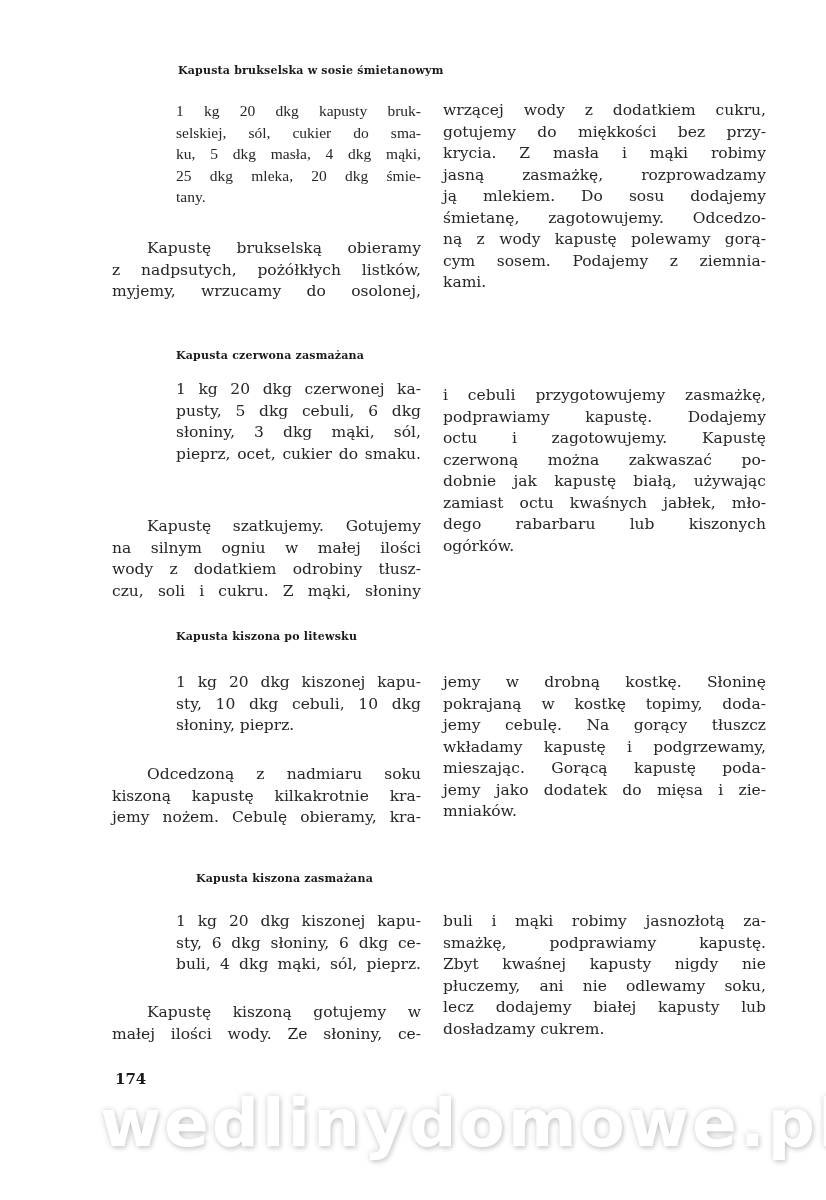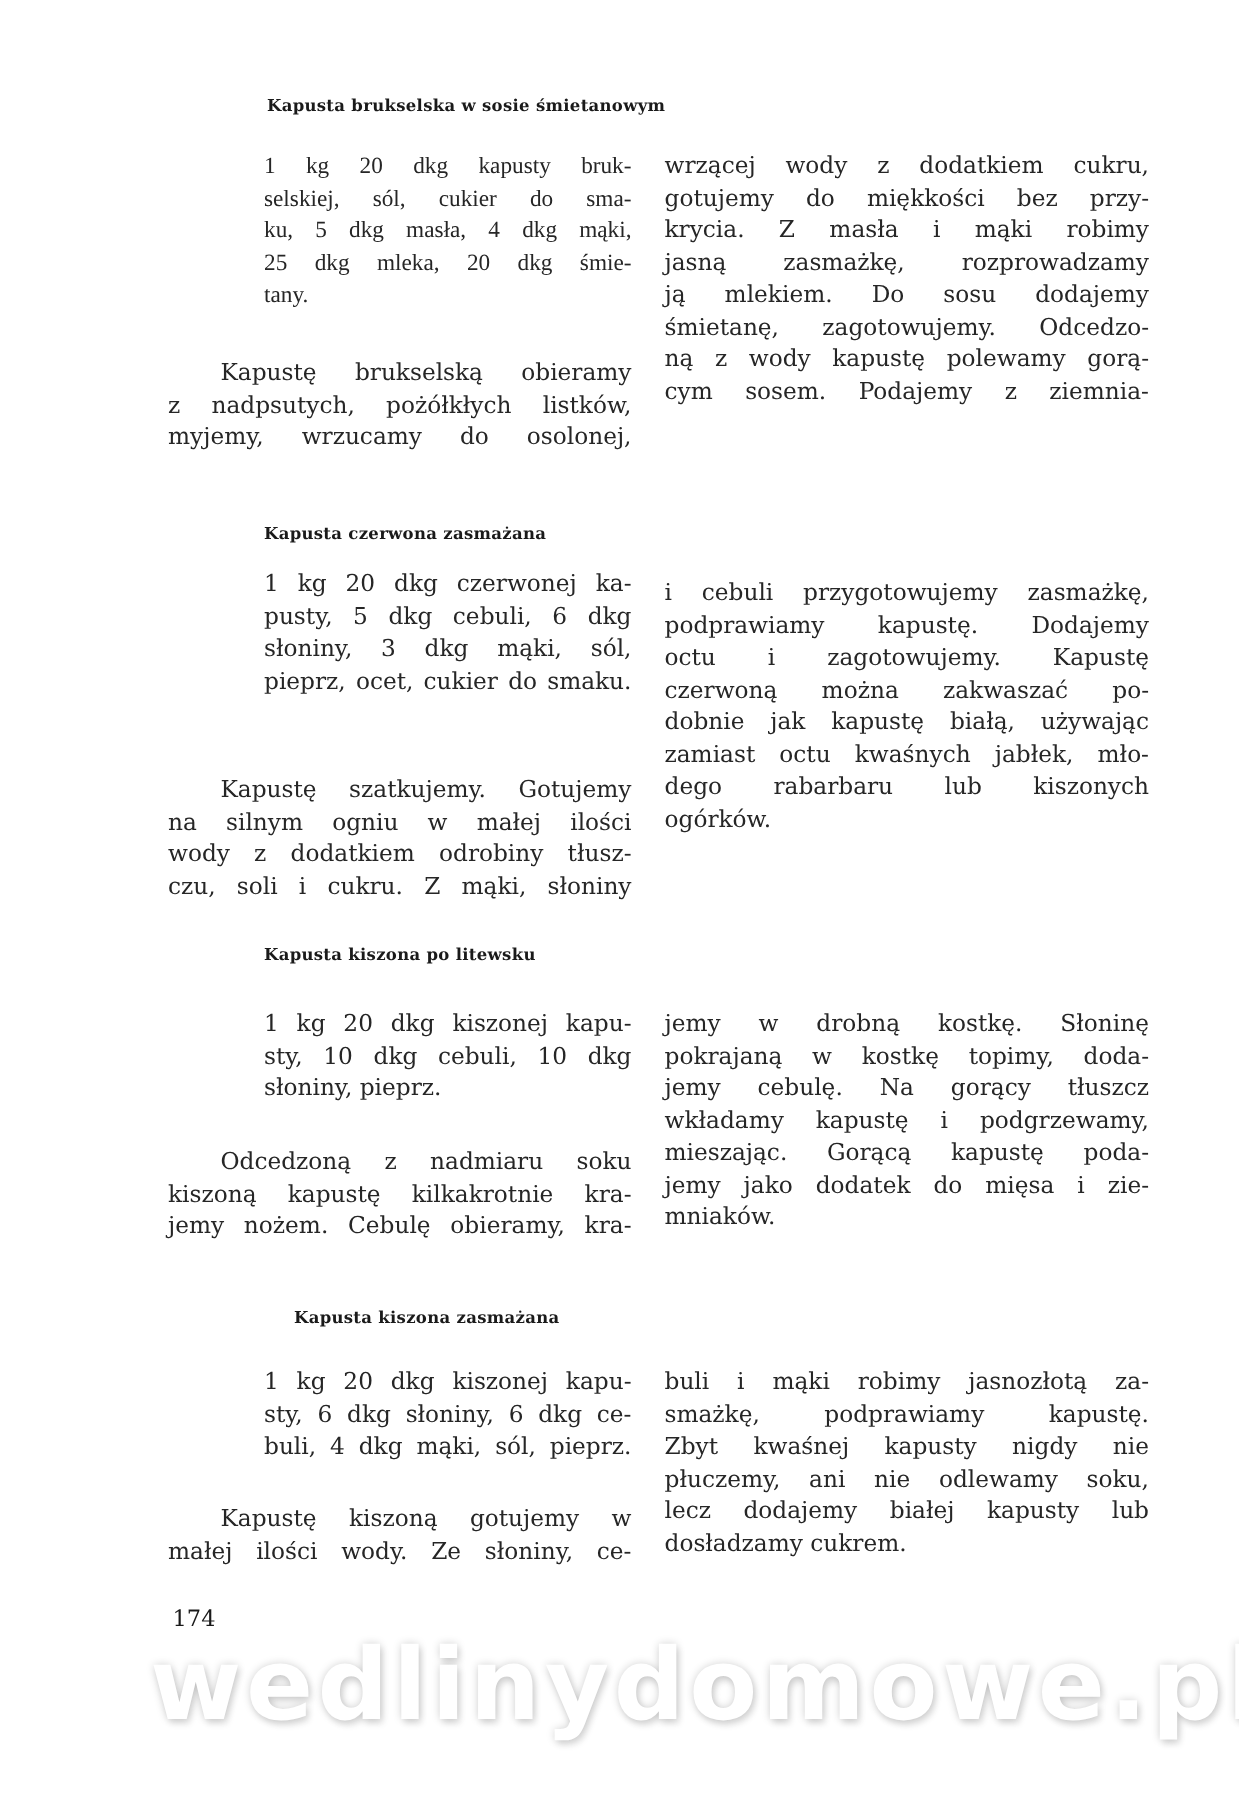--- a/index.html
+++ b/index.html
@@ -31,21 +31,21 @@
       text-align: justify;
       text-align-last: justify;
       white-space: nowrap;
       height: 21.5px;
     }
     .line.last { text-align-last: left; }
     .ingredients { font-weight: normal; }
     .page-number {
       position: absolute;
       left: 115px; top: 1070px;
-      font-weight: normal;
+      font-weight: bold;
       font-size: 15px;
       color: #1a1a1a;
     }
     .watermark {
       position: absolute;
       left: 100px; top: 1085px;
       font-family: "DejaVu Sans", sans-serif;
       font-weight: bold;
       font-size: 66px;
       letter-spacing: 3px;
@@ -74,20 +74,21 @@
   </div>
   <div class="col" style="left:443px; top:100px; width:323px;">
     <span class="line">wrzącej wody z dodatkiem cukru,</span>
     <span class="line">gotujemy do miękkości bez przy-</span>
     <span class="line">krycia. Z masła i mąki robimy</span>
     <span class="line">jasną zasmażkę, rozprowadzamy</span>
     <span class="line">ją mlekiem. Do sosu dodajemy</span>
     <span class="line">śmietanę, zagotowujemy. Odcedzo-</span>
     <span class="line">ną z wody kapustę polewamy gorą-</span>
     <span class="line">cym sosem. Podajemy z ziemnia-</span>
+    <span class="line last">kami.</span>
   </div>
 
   <div class="recipe-title" style="left:176px; top:349px;">Kapusta czerwona zasmażana</div>
   <div class="col ingredients" style="left:176px; top:379px; width:245px;">
     <span class="line">1 kg 20 dkg czerwonej ka-</span>
     <span class="line">pusty, 5 dkg cebuli, 6 dkg</span>
     <span class="line">słoniny, 3 dkg mąki, sól,</span>
     <span class="line">pieprz, ocet, cukier do smaku.</span>
   </div>
   <div class="col" style="left:112px; top:516px; width:309px;">

